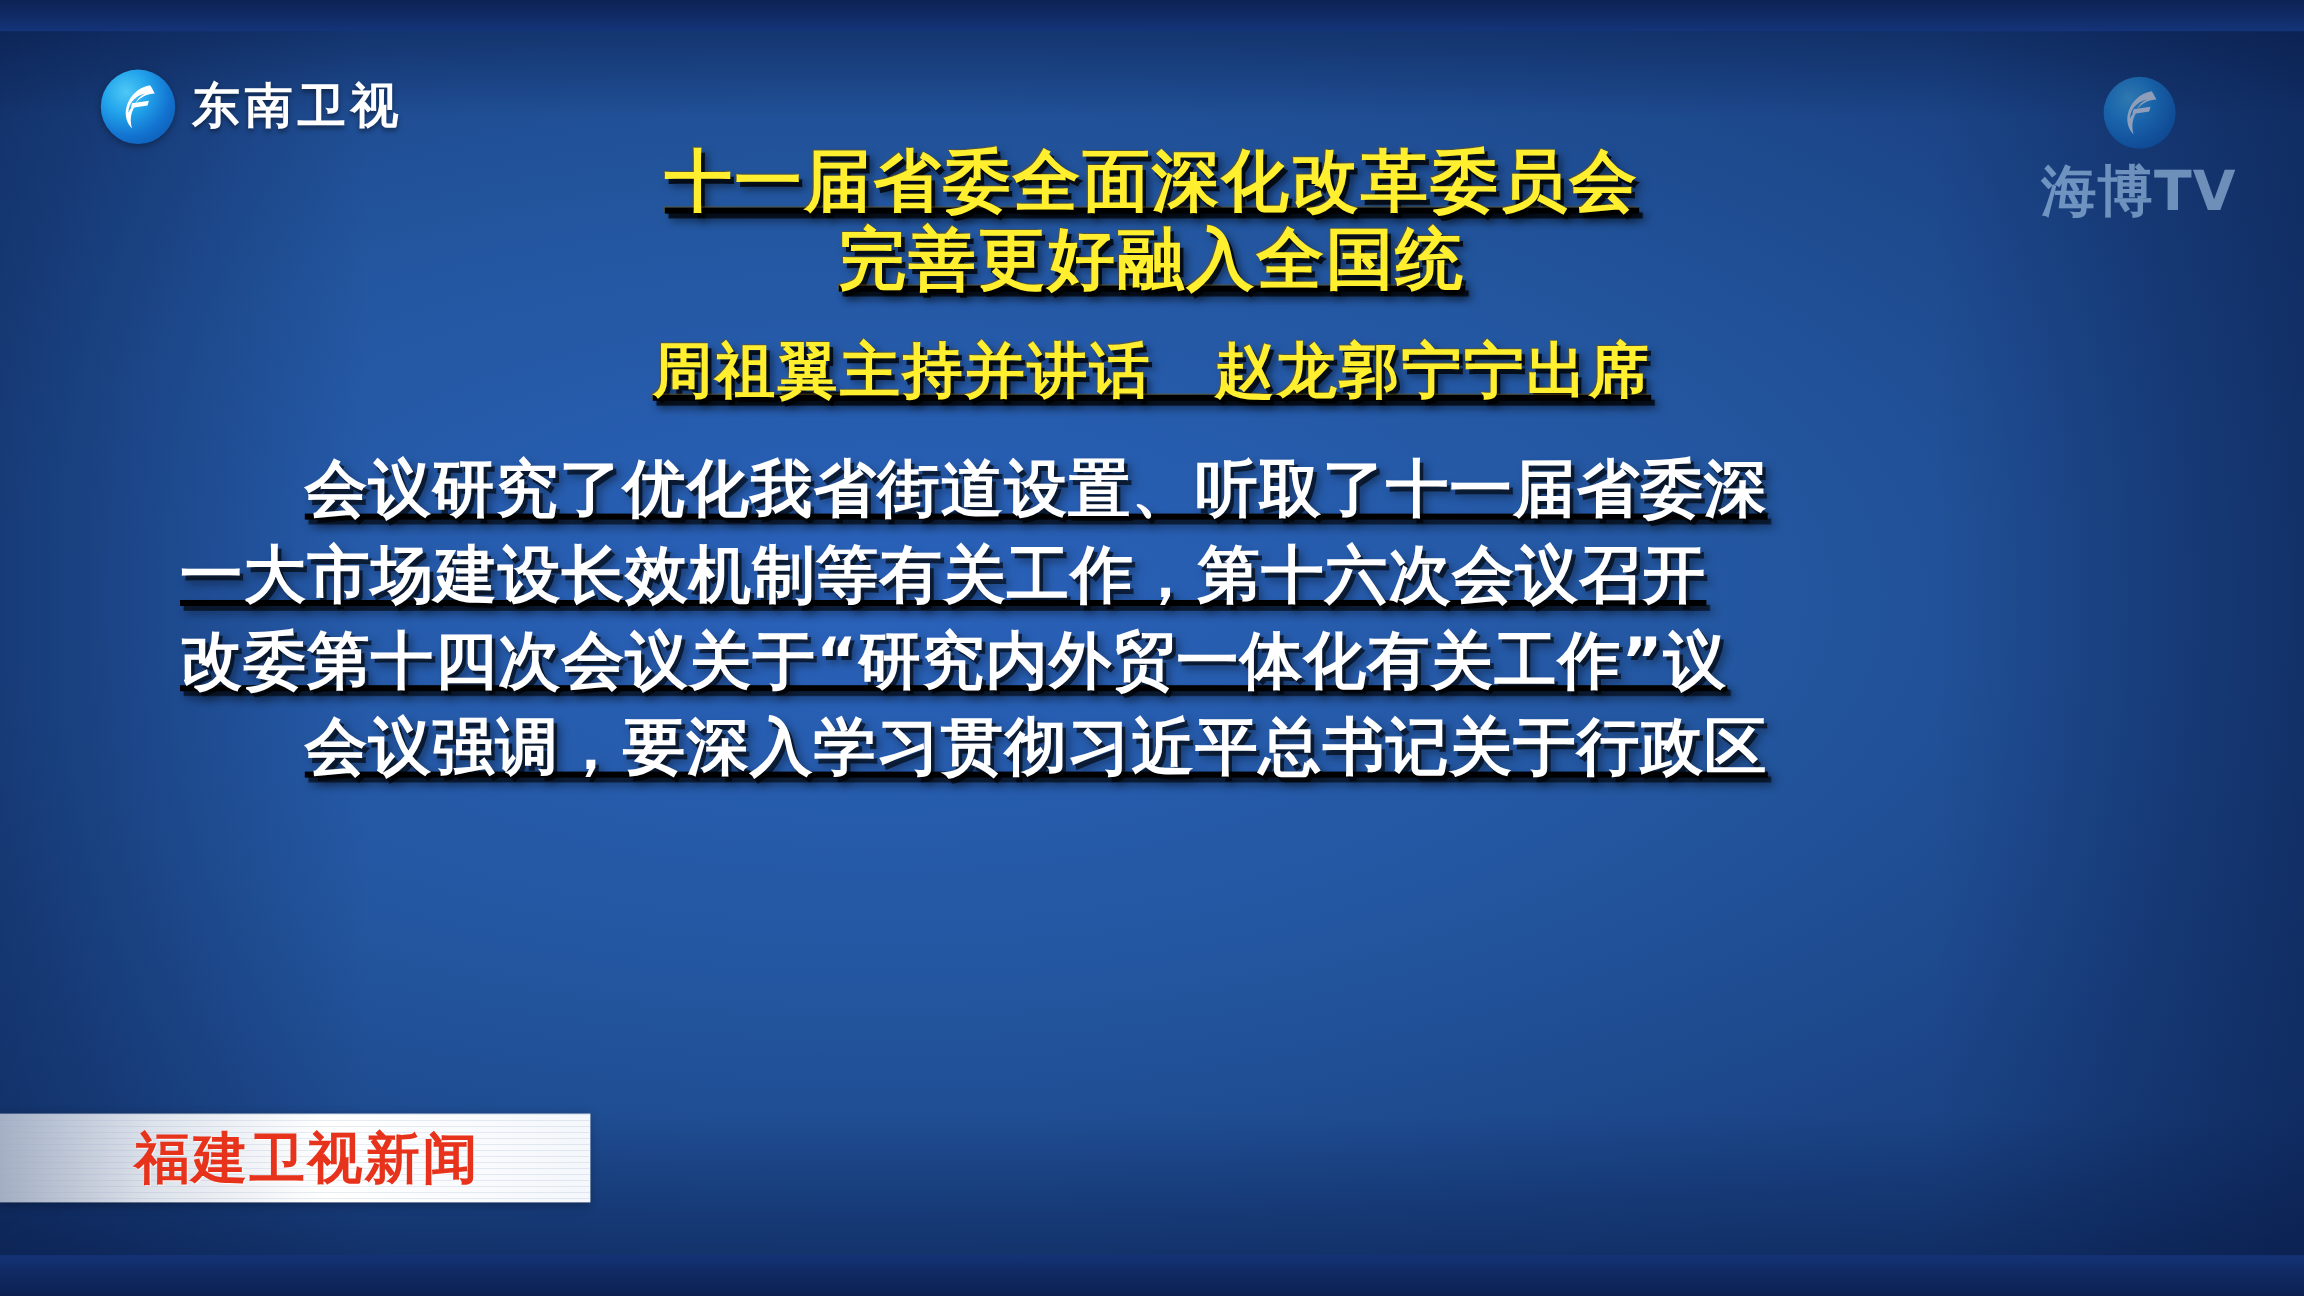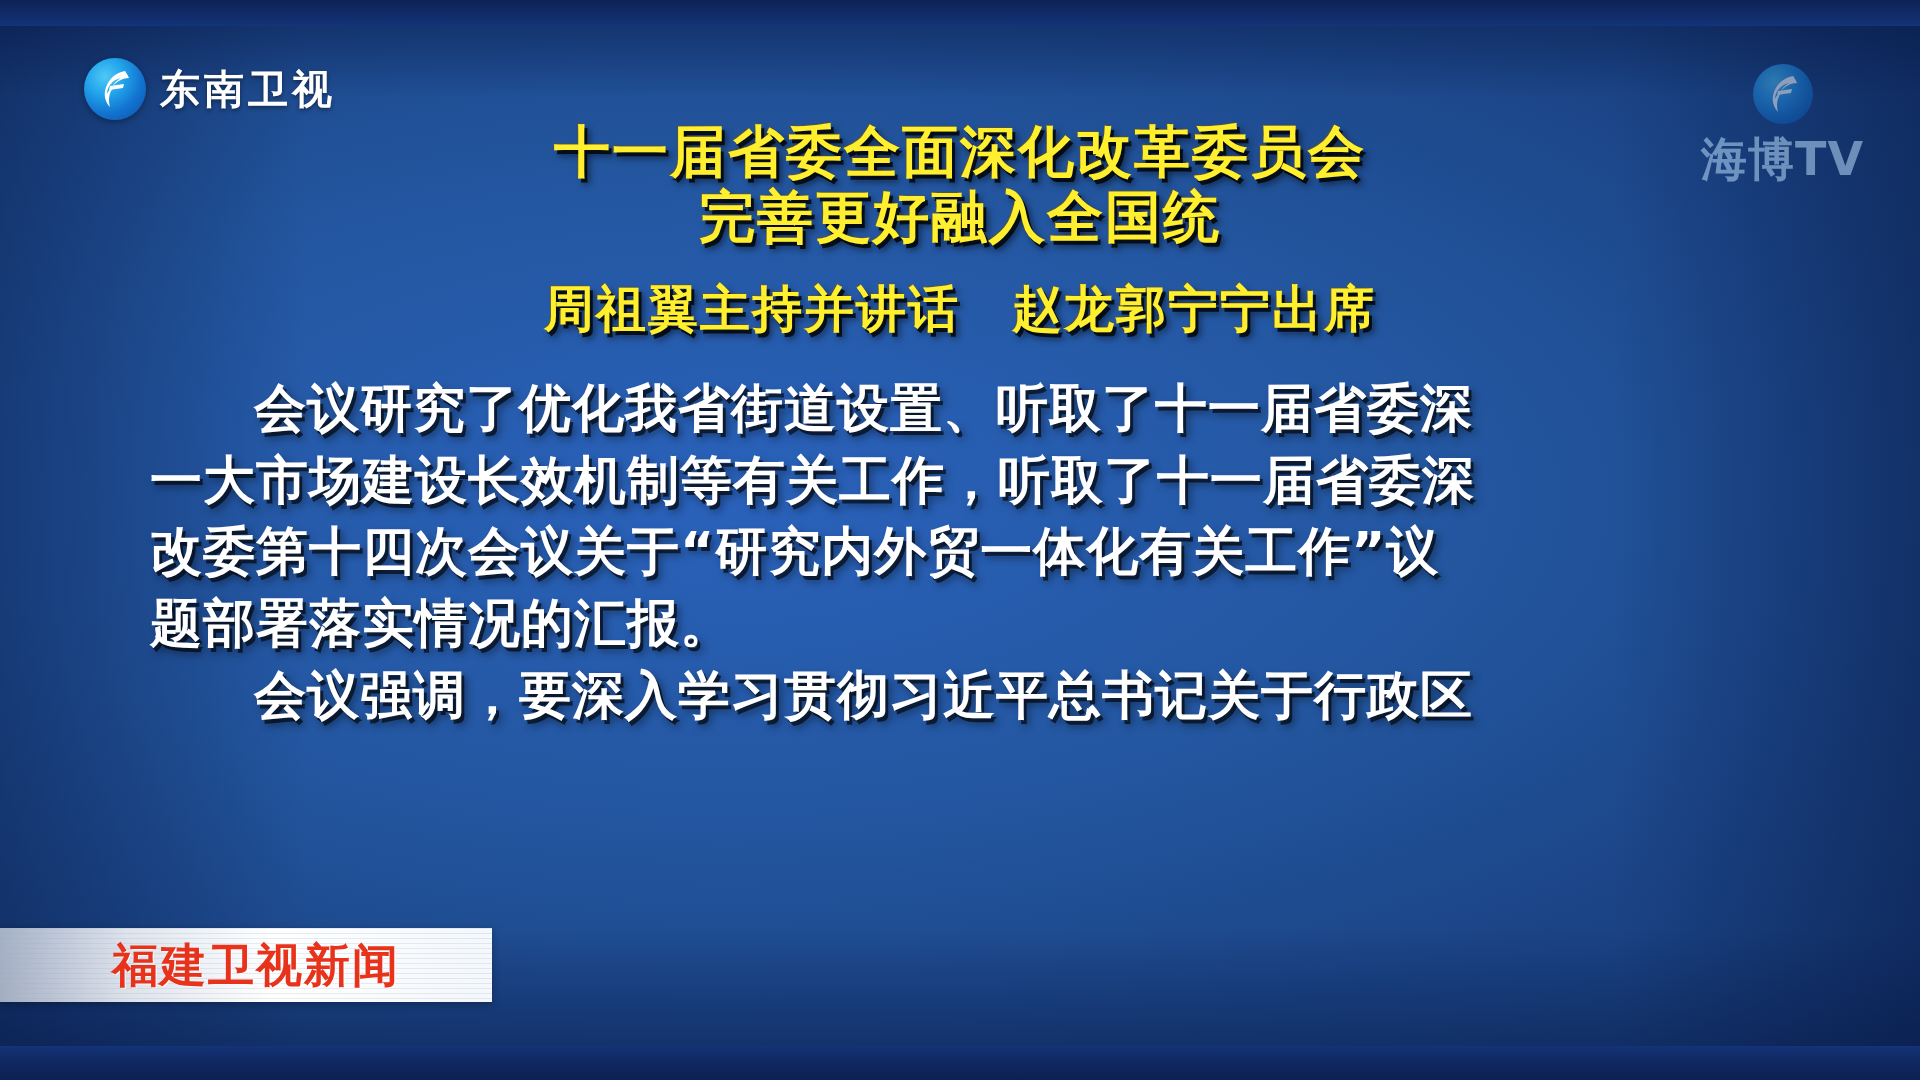--- a/index.html
+++ b/index.html
@@ -101,20 +101,21 @@
     white-space: nowrap;
   }
 
   
   .content {
     position: absolute;
     left: 0; right: 0;
     top: 120px;
     padding: 0 150px;
     box-sizing: border-box;
+    text-decoration: underline;
   }
   .title-block { text-align: center; }
   .headline {
     color: #ffef2e;
     font-size: 56px;
     font-weight: 700;
     line-height: 1.16;
     letter-spacing: 2px;
     white-space: nowrap;
     text-shadow:
@@ -219,23 +220,22 @@
   <div class="content">
 
     <div class="title-block">
       <div class="headline">十一届省委全面深化改革委员会</div>
       <div class="headline">完善更好融入全国统</div>
       <div class="subhead">周祖翼主持并讲话　赵龙郭宁宁出席</div>
     </div>
 
     <div class="body-block">
       <div class="body-line indent">会议研究了优化我省街道设置、听取了十一届省委深</div>
-      <div class="body-line">一大市场建设长效机制等有关工作，听取了十一届省委深</div>
+      <div class="body-line">一大市场建设长效机制等有关工作，第十六次会议召开</div>
       <div class="body-line">改委第十四次会议关于“研究内外贸一体化有关工作”议</div>
-      <div class="body-line">题部署落实情况的汇报。</div>
       <div class="body-line indent">会议强调，要深入学习贯彻习近平总书记关于行政区</div>
     </div>
 
   </div>
 
   <div class="news-banner">
     <span class="news-banner-text">福建卫视新闻</span>
   </div>
 
 </div>

